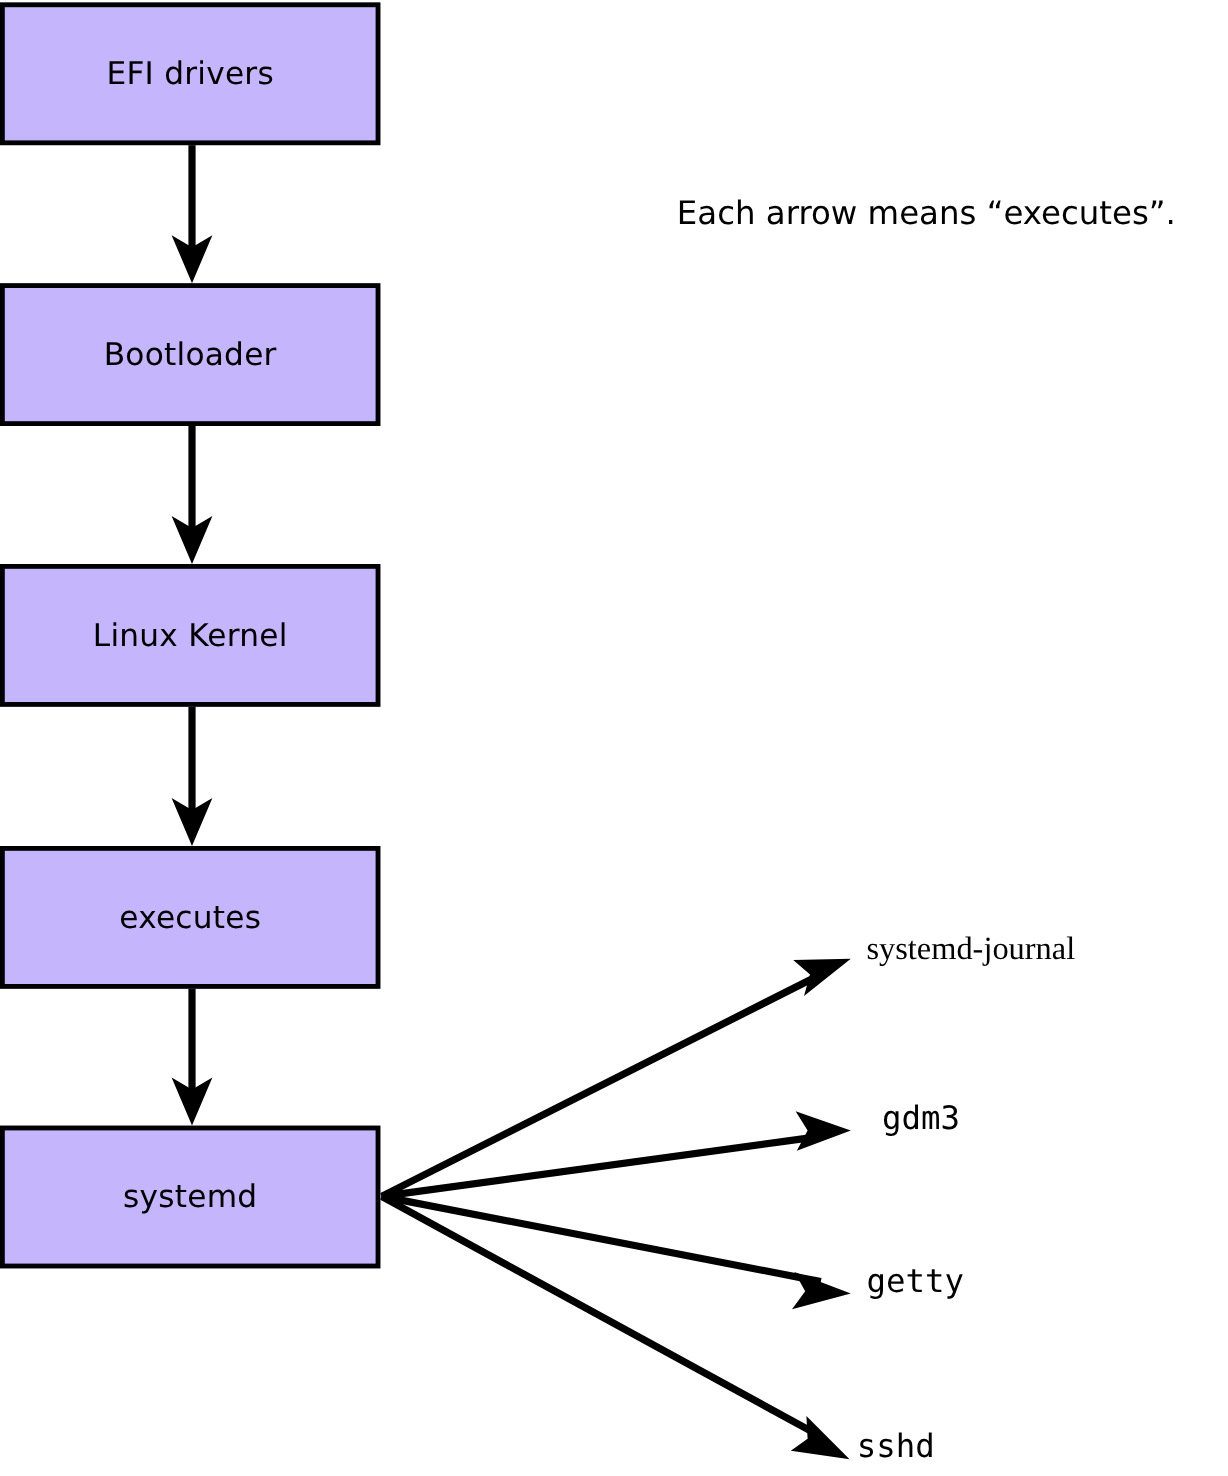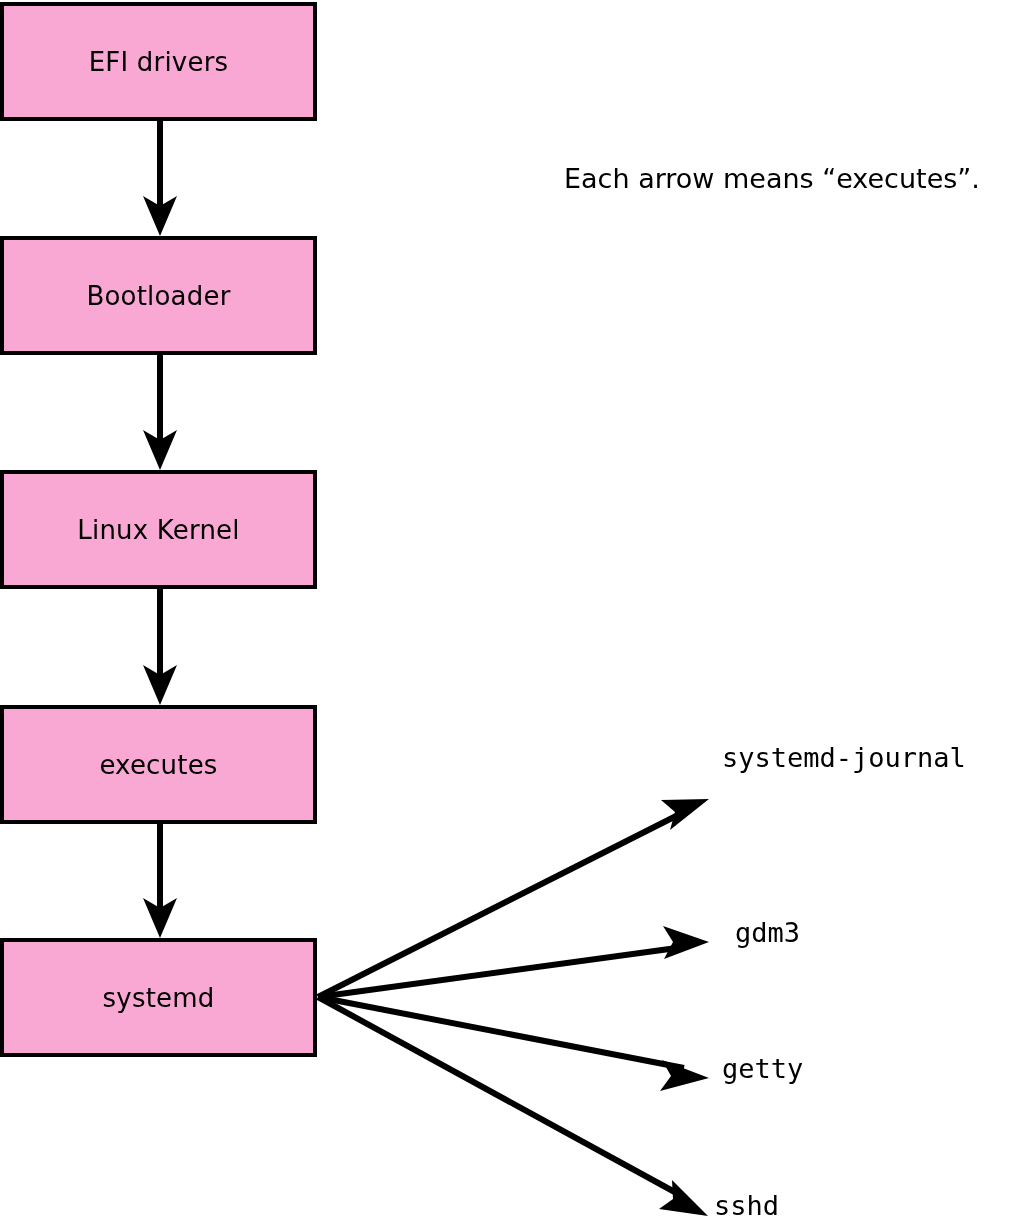--- a/index.html
+++ b/index.html
@@ -26,21 +26,21 @@
     width: 1023px;
     height: 1230px;
   }
   .node-box {
     position: absolute;
     left: 0;
     width: 317px;
     height: 119px;
     box-sizing: border-box;
     border: 4px solid #000000;
-    background: #f9a8d4;
+    background: #c4b5fd;
     display: flex;
     align-items: center;
     justify-content: center;
   }
   .node-label {
     font-family: "DejaVu Sans", sans-serif;
     font-size: 26px;
     line-height: 1;
     color: #000000;
     letter-spacing: 0.2px;
@@ -61,21 +61,21 @@
     line-height: 1;
     color: #000000;
     white-space: nowrap;
   }
   #box-efi      { top: 2px; }
   #box-boot     { top: 236px; }
   #box-kernel   { top: 470px; }
   #box-initrd   { top: 705px; }
   #box-systemd  { top: 938px; }
 
-  #leaf-0 { left: 722px; top: 744px; }
+  #leaf-0 { left: 722px; top: 777px; font-family: Liberation Serif, serif; }
   #leaf-1 { left: 735px; top: 919px; }
   #leaf-2 { left: 722px; top: 1055px; }
   #leaf-3 { left: 714px; top: 1192px; }
 
   #caption-note { left: 564px; top: 165px; }
 </style>
 </head>
 <body>
 
 <div id="canvas">

